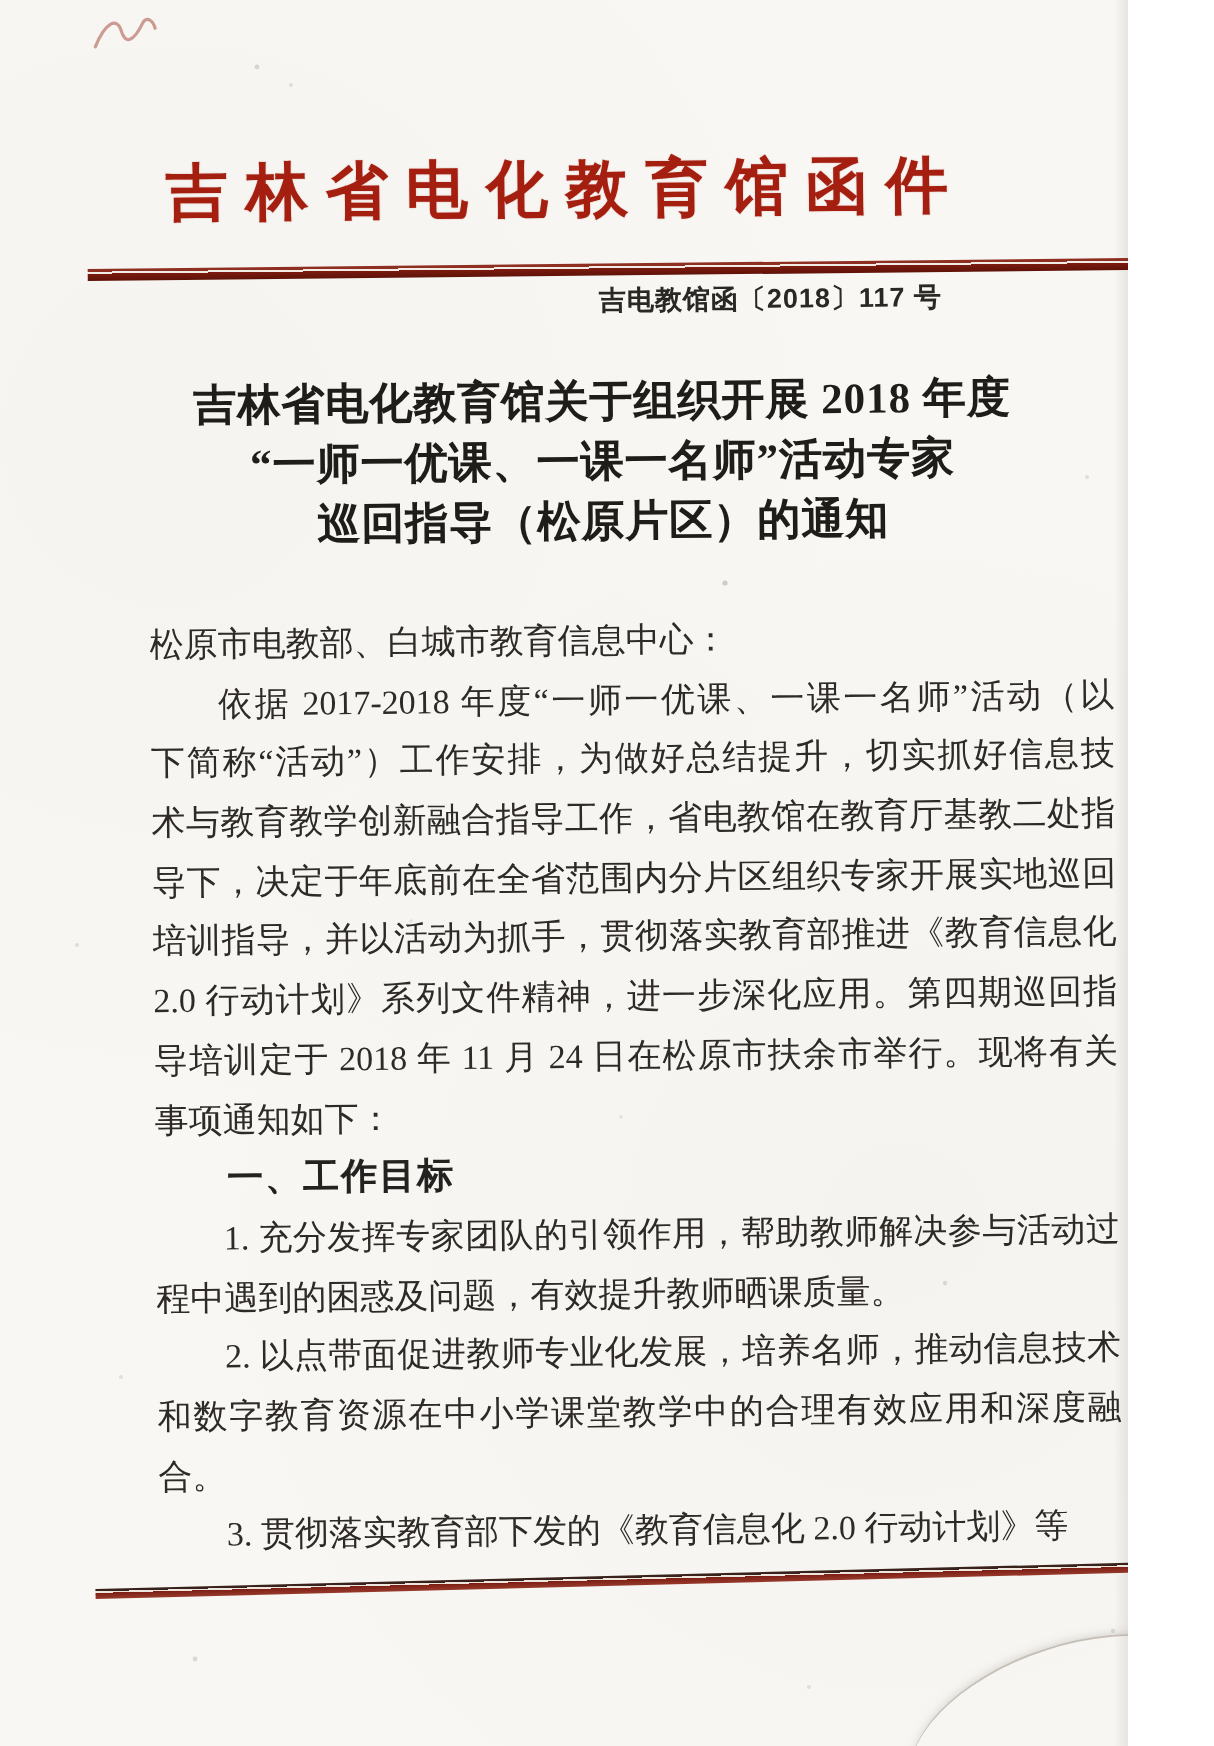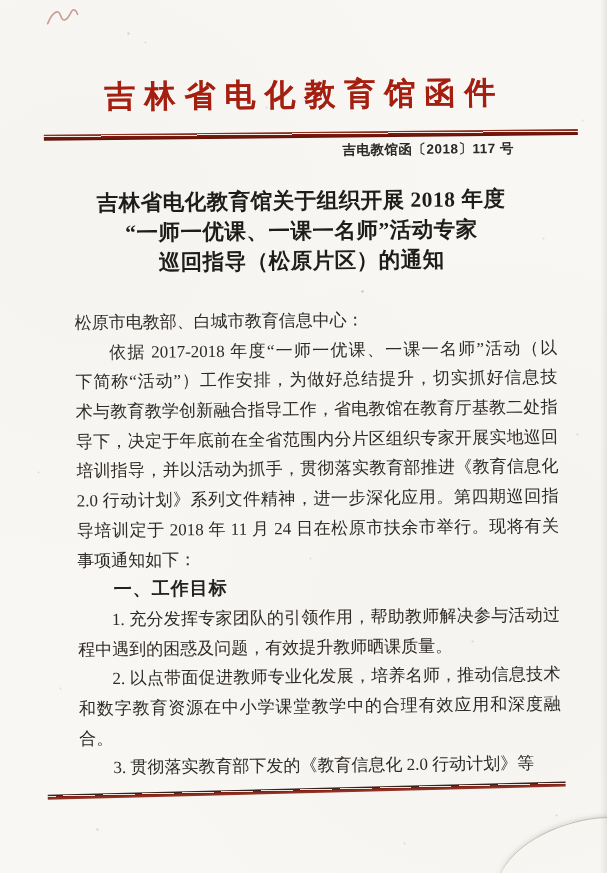--- a/index.html
+++ b/index.html
@@ -1,18 +1,18 @@
 <!DOCTYPE html>
 <html><head>
 <meta charset="utf-8">
 <style>
   html,body{margin:0;padding:0;}
   #page{
     position:relative;
-    width:607px;height:873px;
+    width:564px;height:873px;
     background:
       radial-gradient(circle at 15% 25%, rgba(90,80,70,0.02), transparent 45%),
       radial-gradient(circle at 80% 70%, rgba(90,80,70,0.025), transparent 50%),
       #f8f7f4;
     overflow:hidden;
     font-family:"Liberation Serif","DejaVu Serif",serif;
   }
   #content{
     position:absolute;inset:0;
     transform:rotate(-0.6deg);

